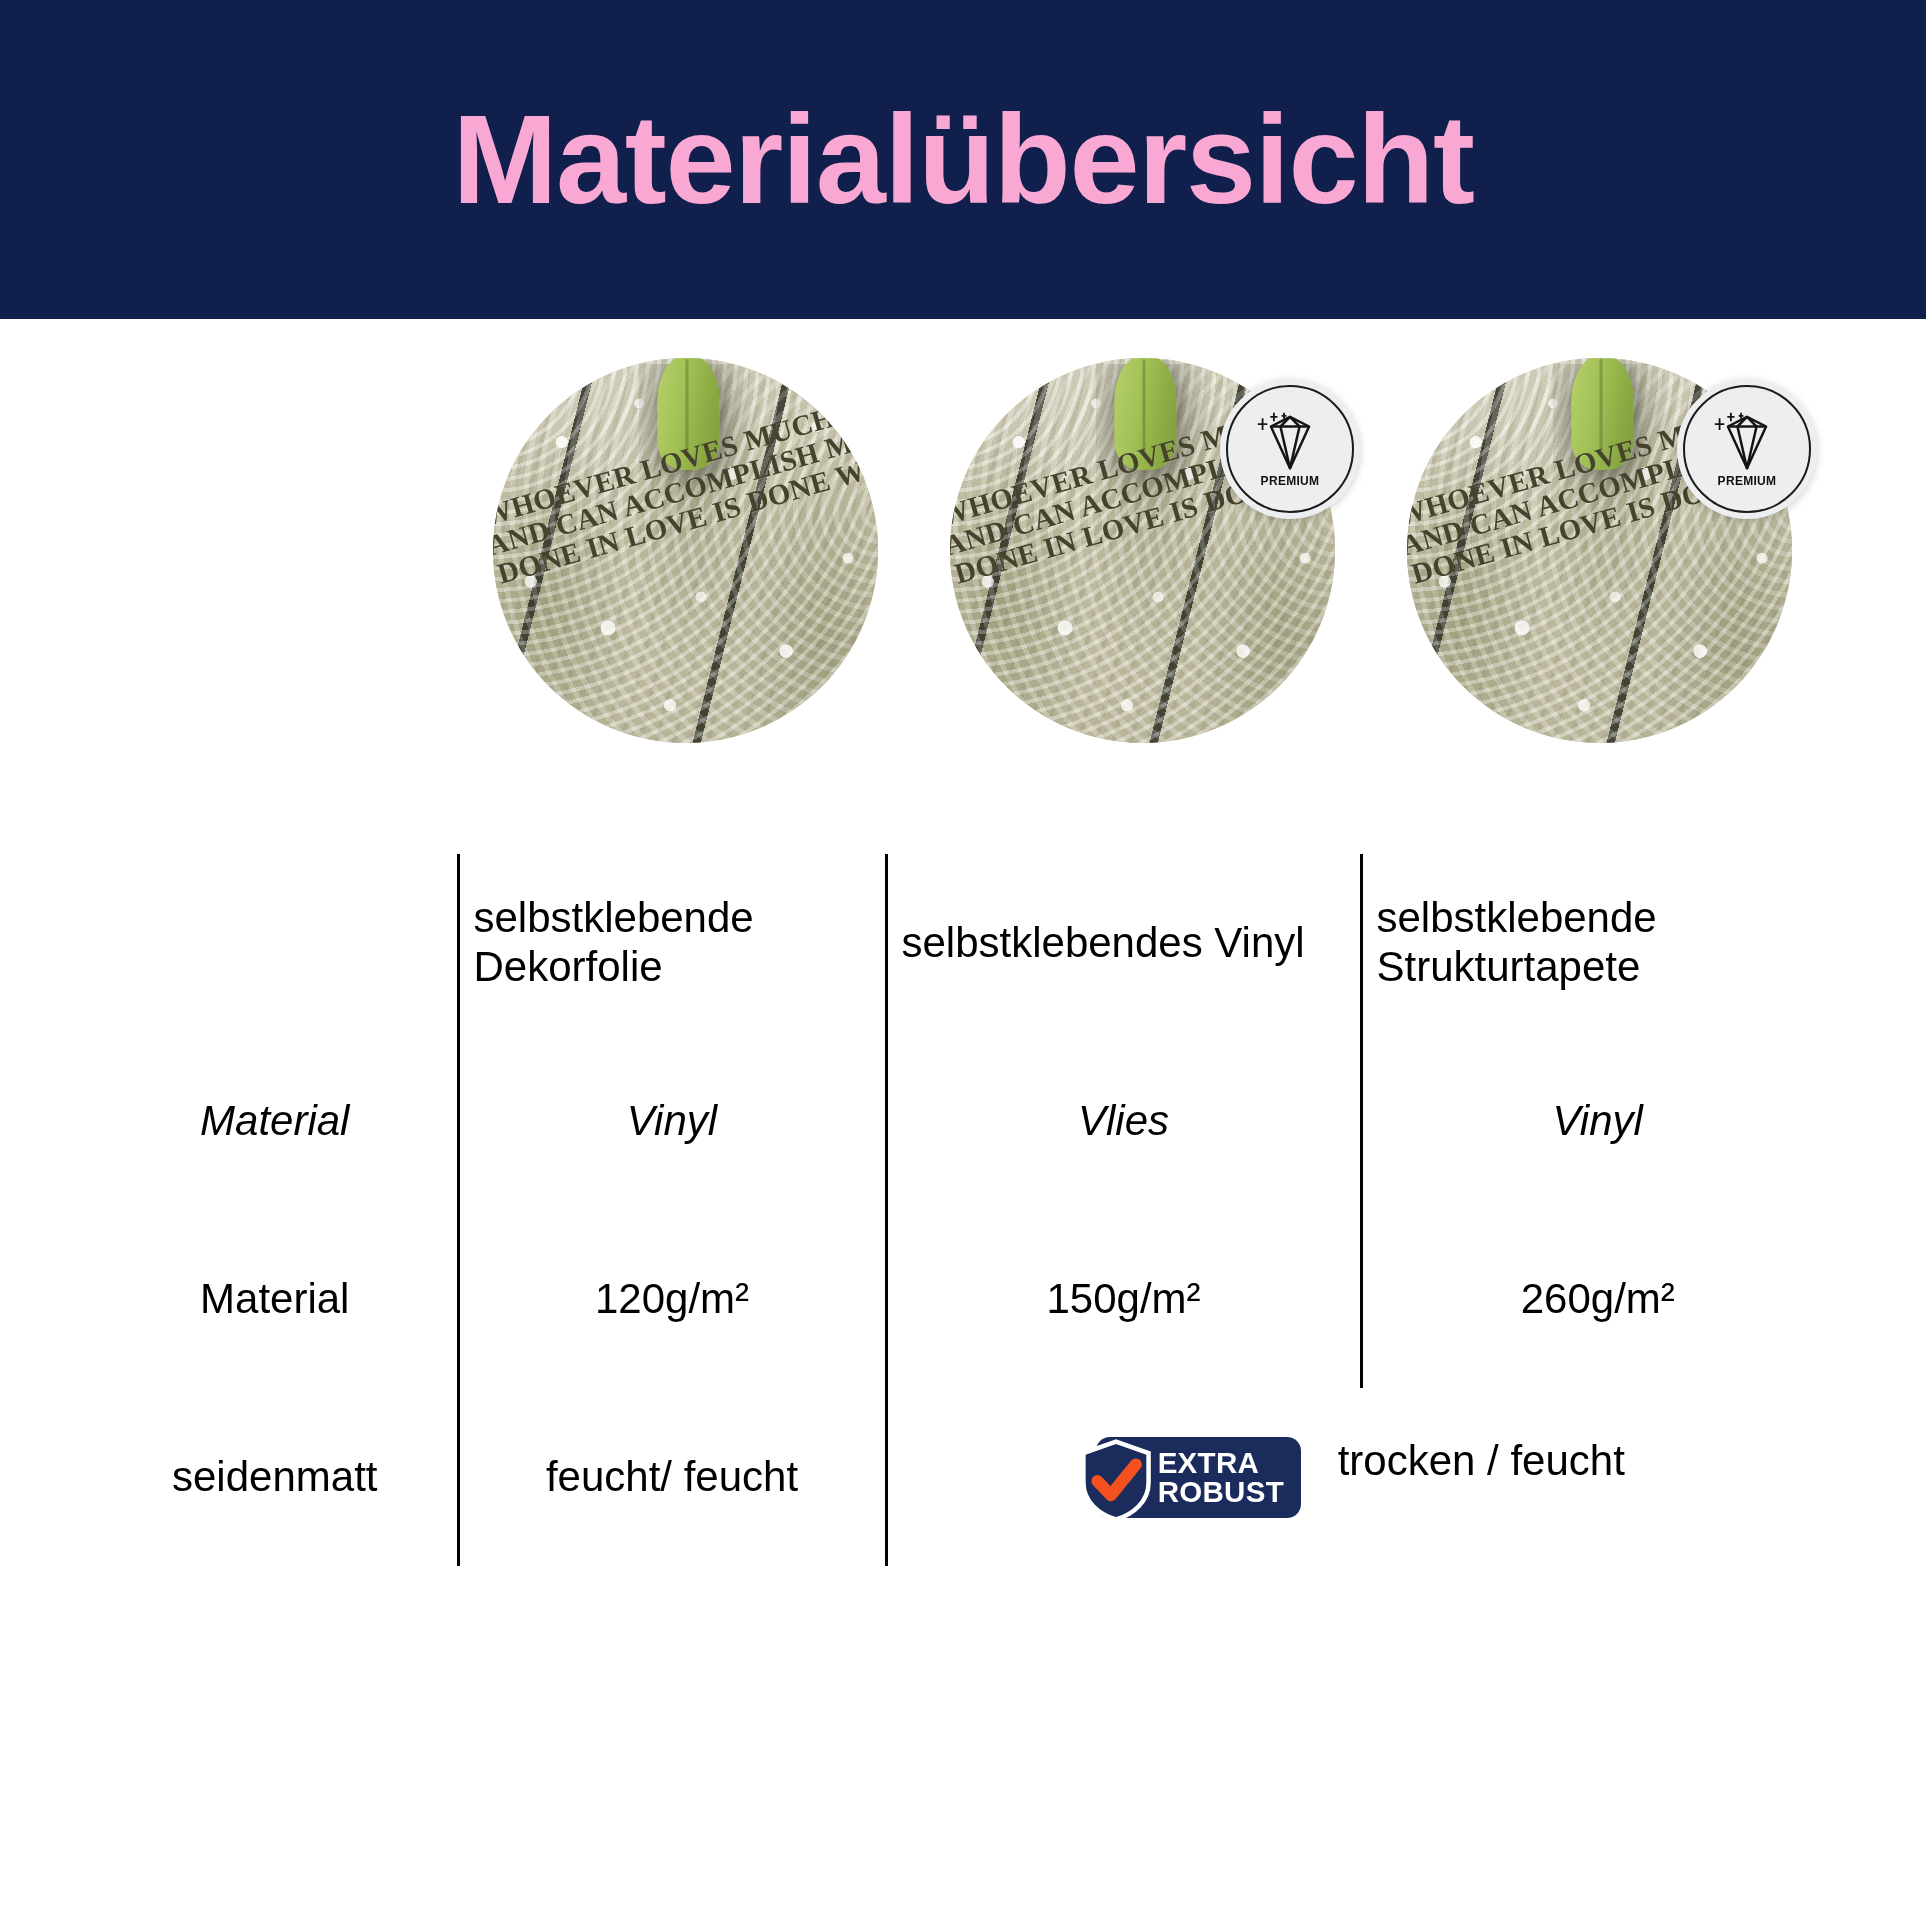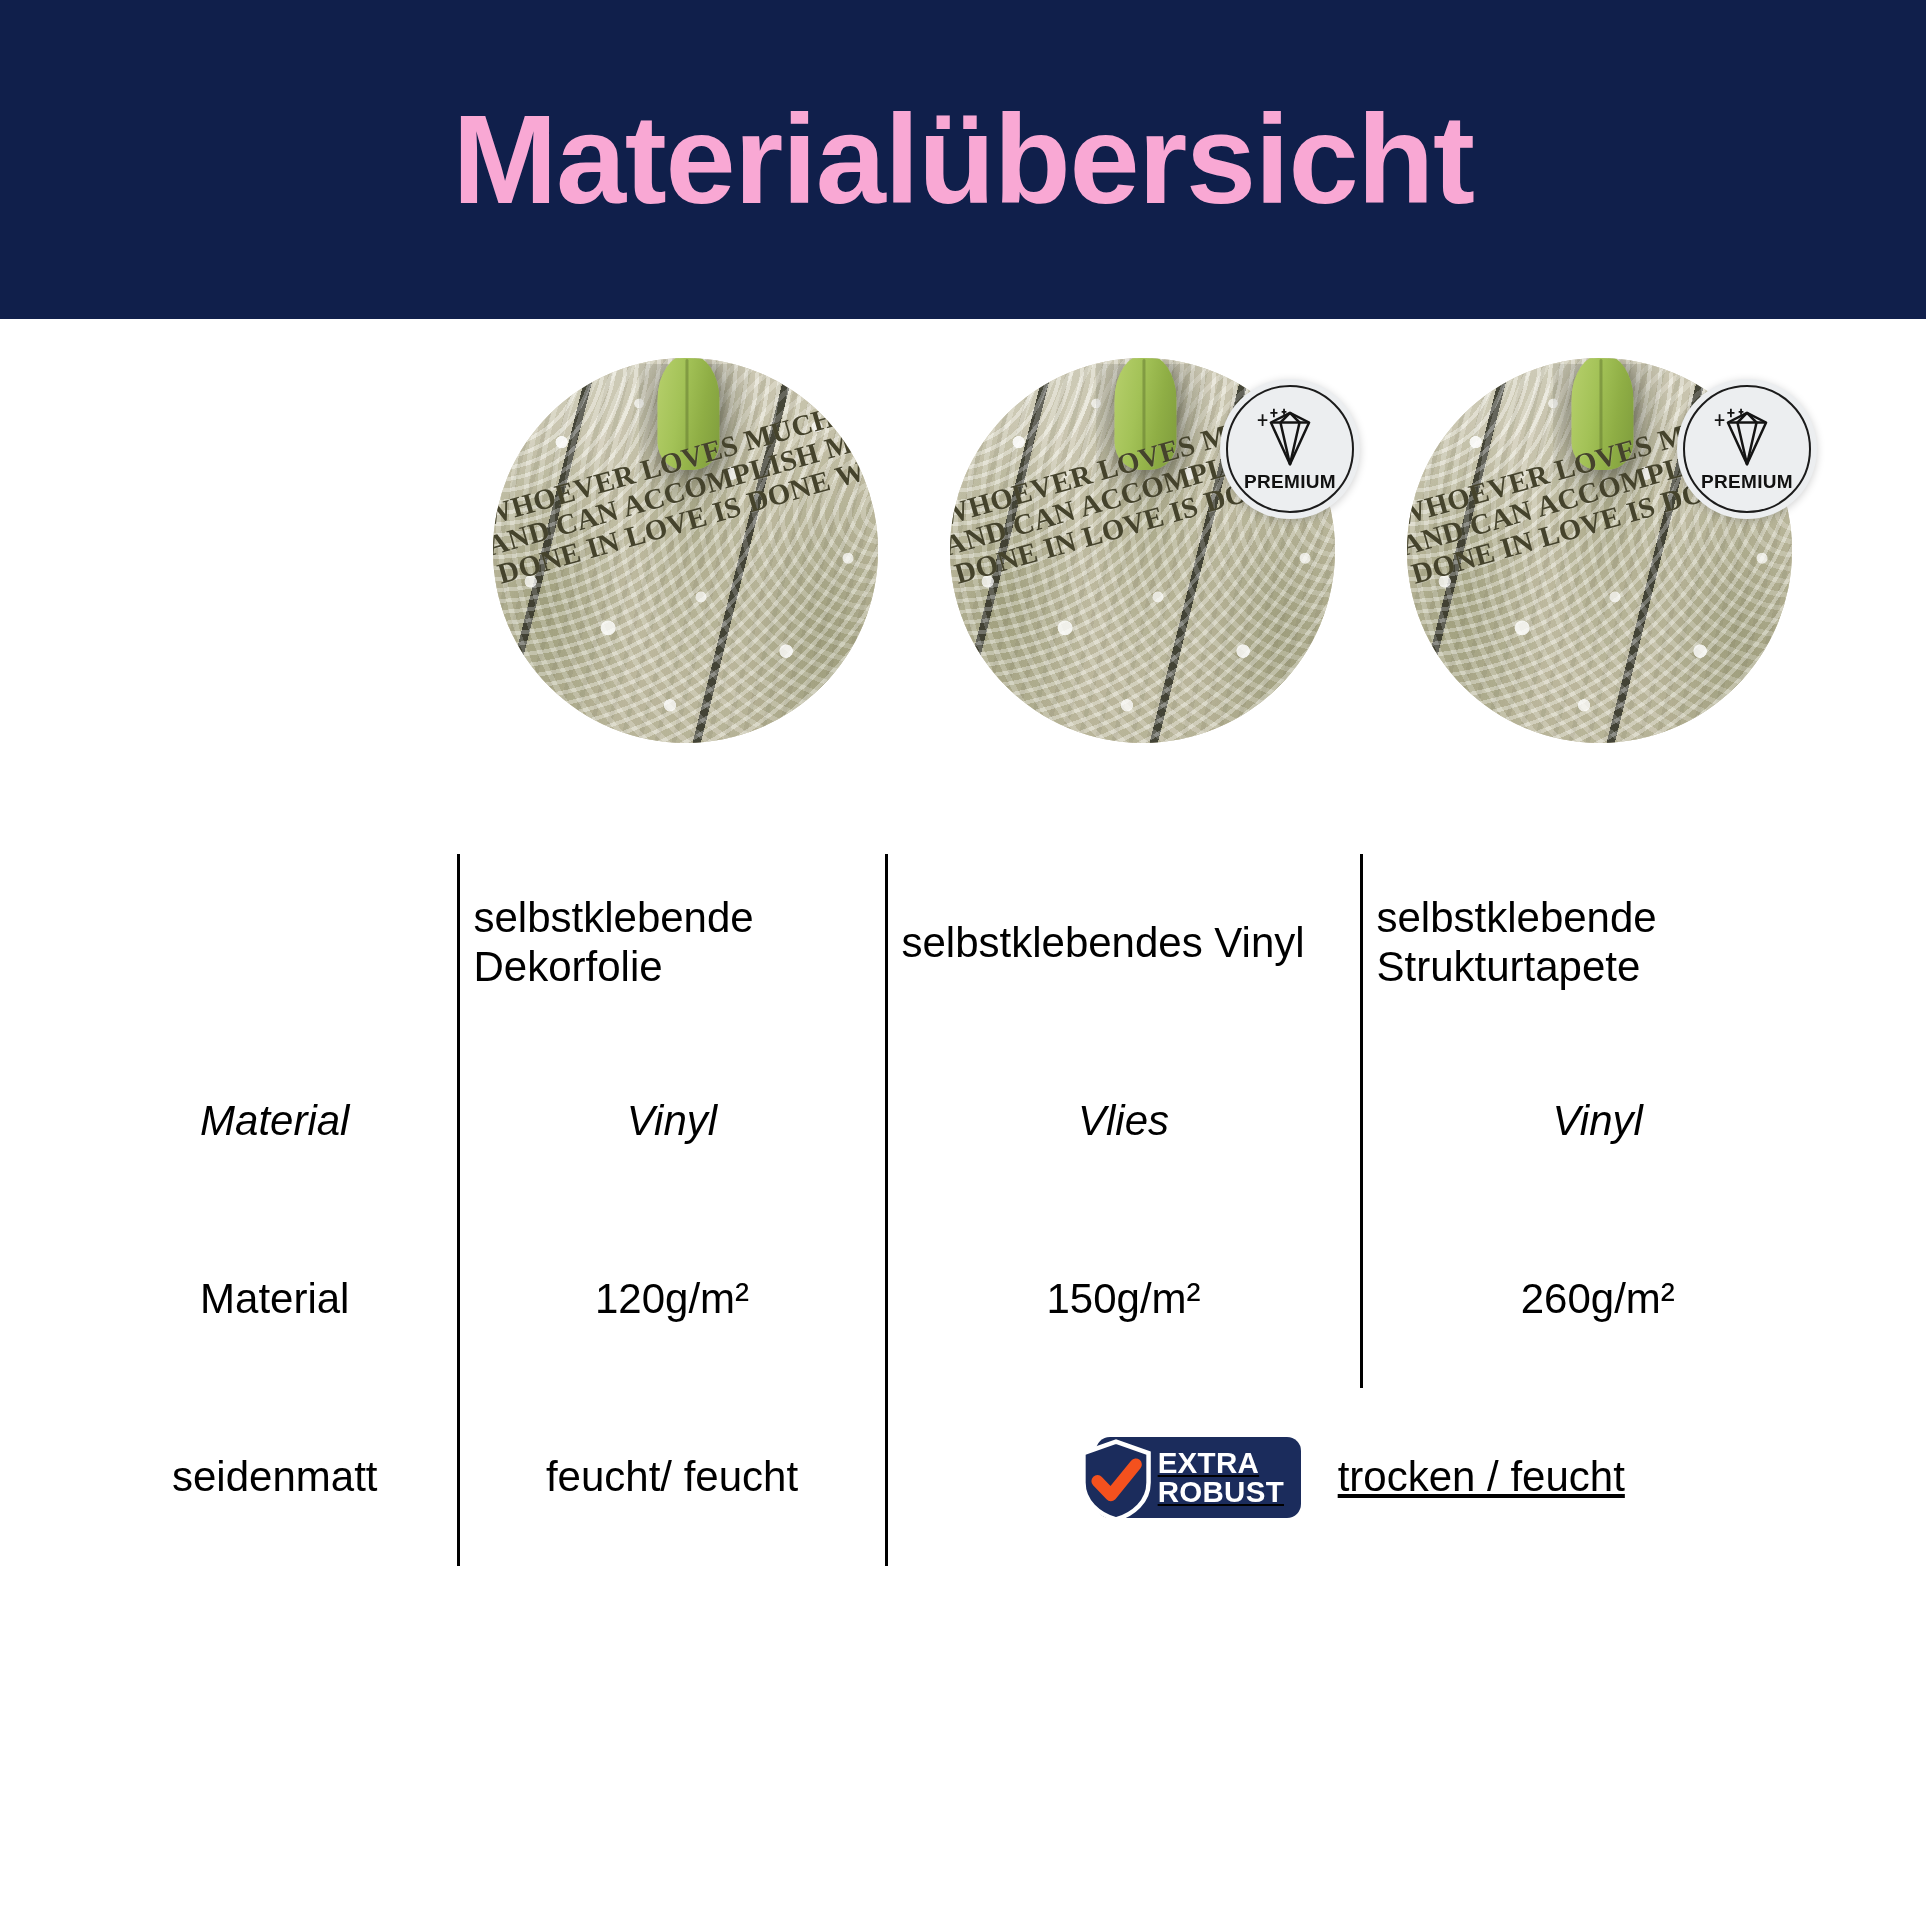--- a/index.html
+++ b/index.html
@@ -128,21 +128,21 @@
     box-shadow: 0 1.9px 9px rgba(0,0,0,.18);
   }
   .premium-badge::before {
     content: "";
     position: absolute; inset: 5.8px;
     border-radius: 50%;
     border: 2.6px solid #1b1b1b;
   }
   .premium-badge .gem { width: 72px; height: 62px; margin-bottom: 2.6px; }
   .premium-badge .plabel {
-    font-size: 19px; font-weight: bold; color: #111;
+    font-size: 12px; font-weight: bold; color: #111;
     letter-spacing: 0.3px; line-height: 1;
   }
   .badge-pos-2 { left: 1220px; top: 379px; }
   .badge-pos-3 { left: 1677px; top: 379px; }
 
   
   .table-wrap { position: absolute; left: 93px; top: 854px; width: 1740px; }
   table.spec {
     width: 1740px;
     border-collapse: collapse;
@@ -174,21 +174,21 @@
     vertical-align: middle;
   }
   thead th.spacer { border-left: 0 !important; }
 
   tbody tr.r-material td { height: 178px; font-style: italic; }
   tbody tr.r-grammatur td { height: 178px; }
   tbody tr.r-oberflaeche td { height: 178px; }
   tbody tr.r-abwischbar td { height: 178px; }
 
   .merged-cell {
-    display: flex; align-items: center; justify-content: center; gap: 37px; text-decoration: underline;
+    display: flex; align-items: flex-start; justify-content: center; gap: 37px;
   }
   .merged-cell .mtext { white-space: nowrap; }
 
   
   .robust {
     position: relative;
     display: inline-flex; align-items: center;
     background: #1b2c5c;
     border-radius: 14px;
     height: 81px;

